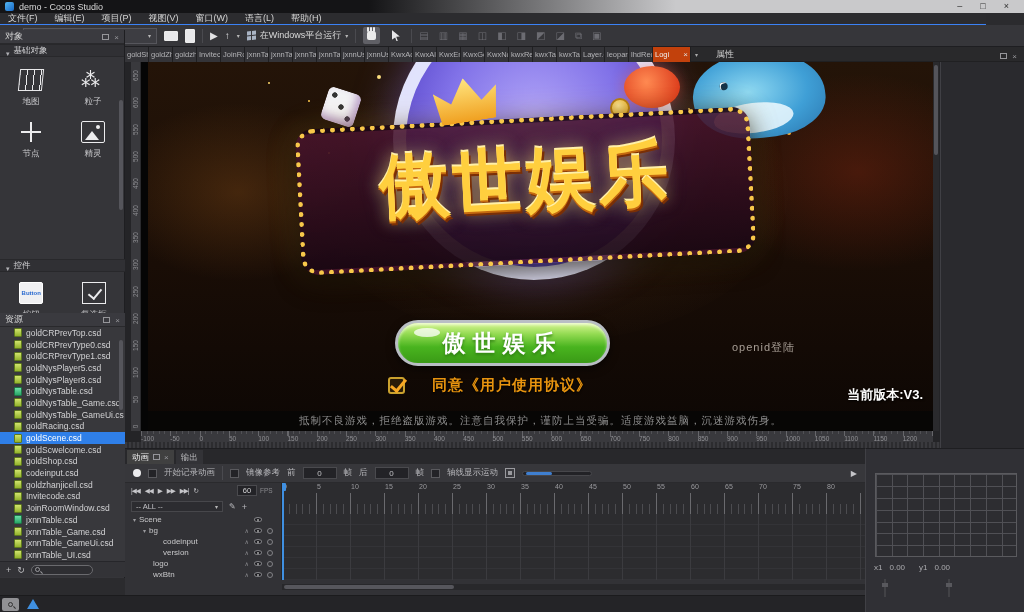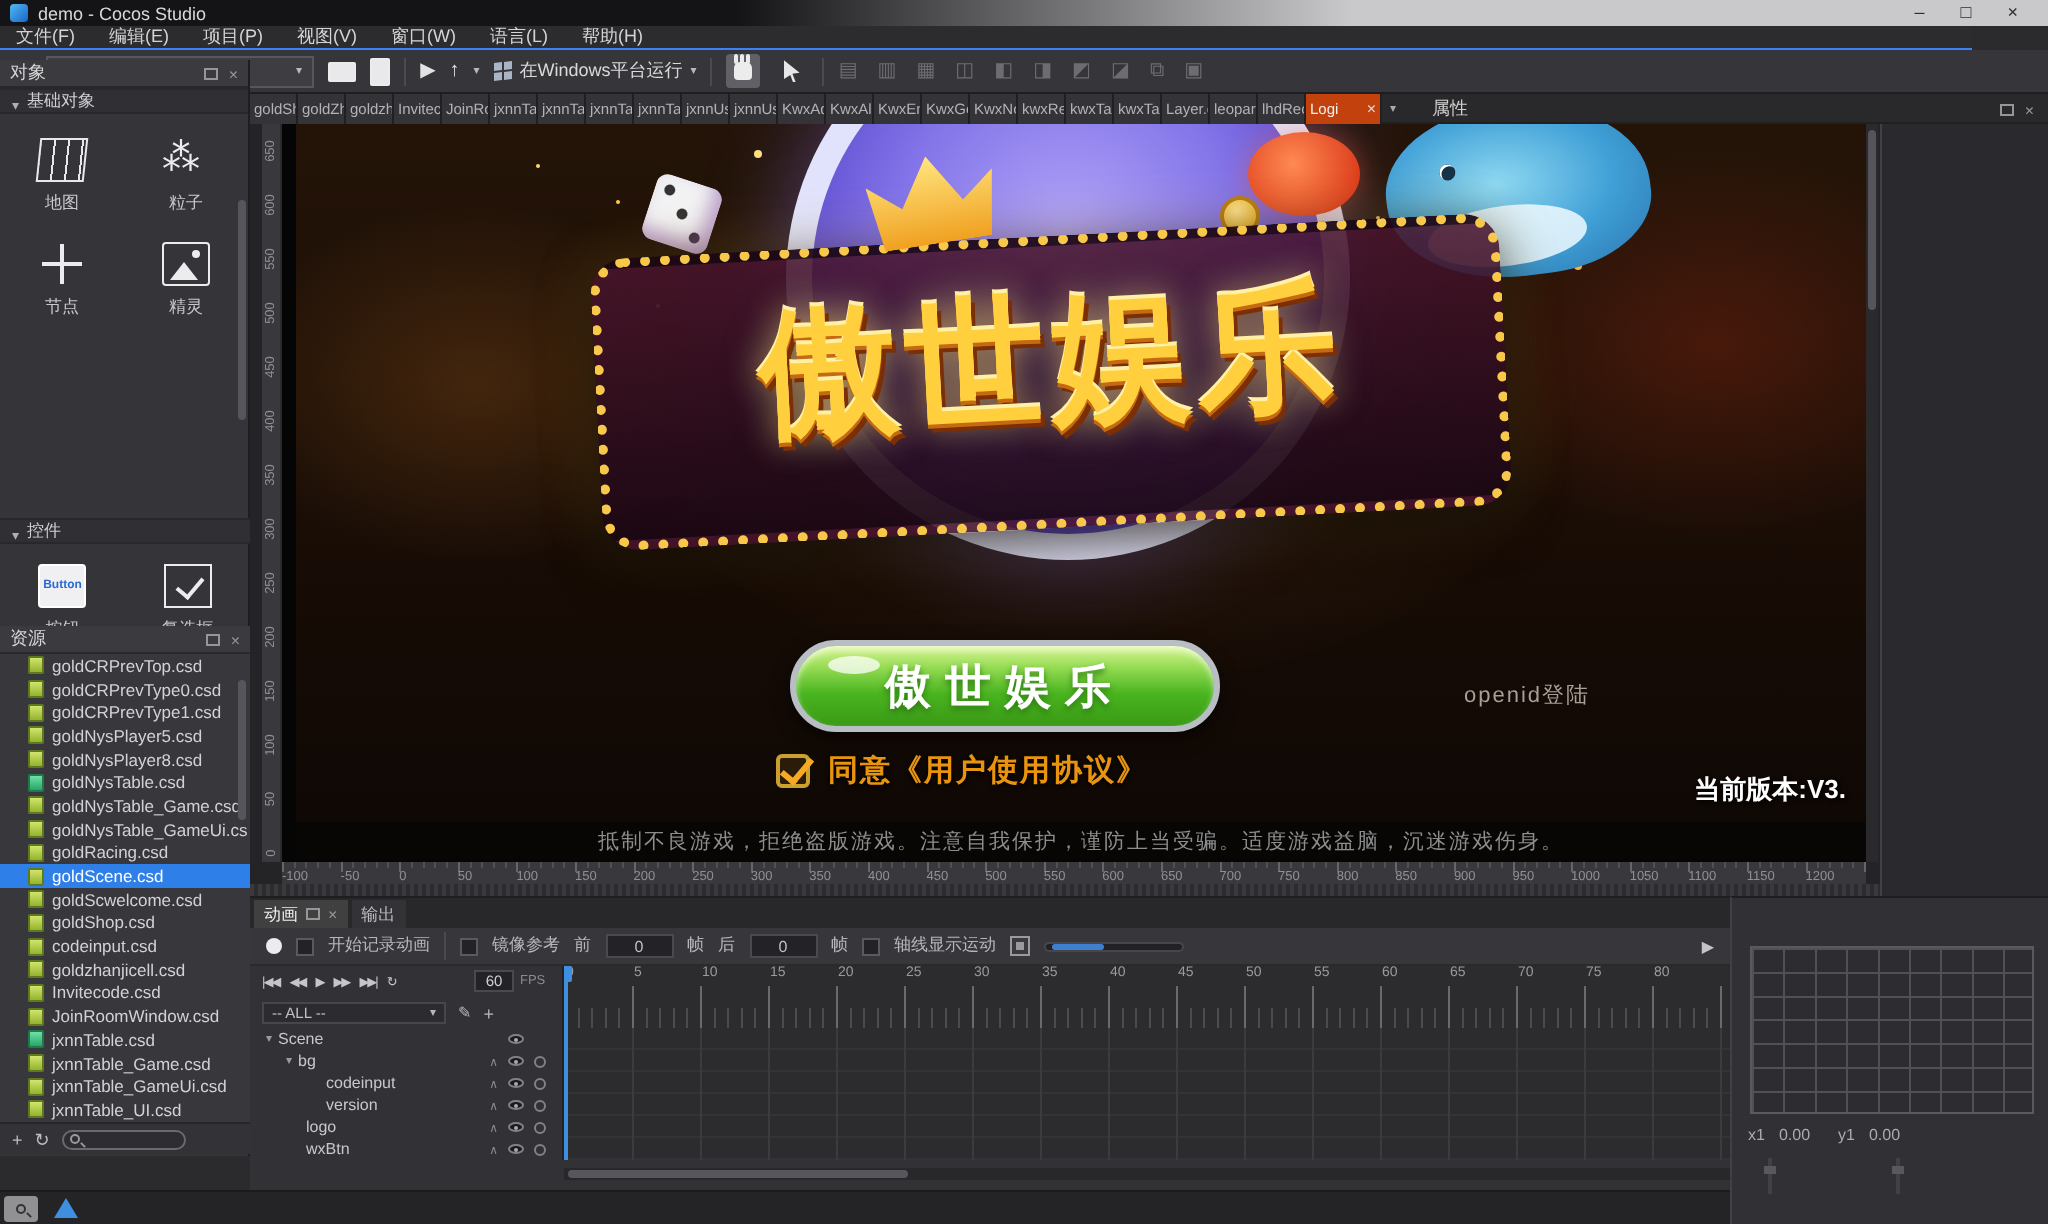--- a/index.html
+++ b/index.html
@@ -166,21 +166,21 @@
   .crab{position:absolute;left:476px;top:4px;width:56px;height:42px;border-radius:50%;
     background:radial-gradient(circle at 40% 38%,#ff8a52,#d42a10);box-shadow:0 0 14px rgba(255,90,40,.4)}
   .coin{position:absolute;left:462px;top:36px;width:20px;height:20px;border-radius:50%;
     background:radial-gradient(circle at 40% 35%,#ffe896,#e8a818);border:2px solid #b87d10}
   .login-btn{position:absolute;left:247px;top:258px;width:215px;height:46px;border-radius:23px;
     background:linear-gradient(180deg,#d9f694 0%,#92da51 28%,#49b41f 60%,#3a9a16 100%);
     border:3px solid #b9bec4;box-shadow:0 3px 9px rgba(0,0,0,.55),inset 0 2px 3px rgba(255,255,255,.6);
     display:flex;align-items:center;justify-content:center;font-size:23px;color:#fff;font-weight:bold;
     letter-spacing:7px;text-shadow:0 2px 3px #2e7d12}
   .login-btn::before{content:"";position:absolute;left:16px;top:5px;width:26px;height:9px;border-radius:50%;background:rgba(255,255,255,.75)}
-  .agree-row{position:absolute;left:240px;top:314px;display:flex;align-items:center;gap:9px}
+  .agree-row{position:absolute;left:240px;top:314px;display:flex;align-items:center;gap:27px}
   .agree-box{width:17px;height:17px;border:2px solid #caa12e;background:#2a1c08;border-radius:3px;position:relative}
   .agree-box::after{content:"";position:absolute;left:4px;top:-3px;width:6px;height:13px;
     border-right:3px solid #f7a825;border-bottom:3px solid #f7a825;transform:rotate(40deg)}
   .agree-text{font-size:15px;font-weight:bold;color:#e8940f;text-shadow:0 1px 2px #000;letter-spacing:1px}
   .openid{position:absolute;left:584px;top:278px;font-size:11px;color:#a89f96;letter-spacing:1px}
   .gversion{position:absolute;right:10px;top:324px;font-size:13px;font-weight:bold;color:#fff;text-shadow:1px 1px 2px #000}
   .notice{position:absolute;left:0;bottom:0;width:100%;height:20px;background:rgba(6,6,6,.84);
     display:flex;align-items:center;justify-content:center;font-size:10.5px;color:#8d8d8d;letter-spacing:1px}
 
   

